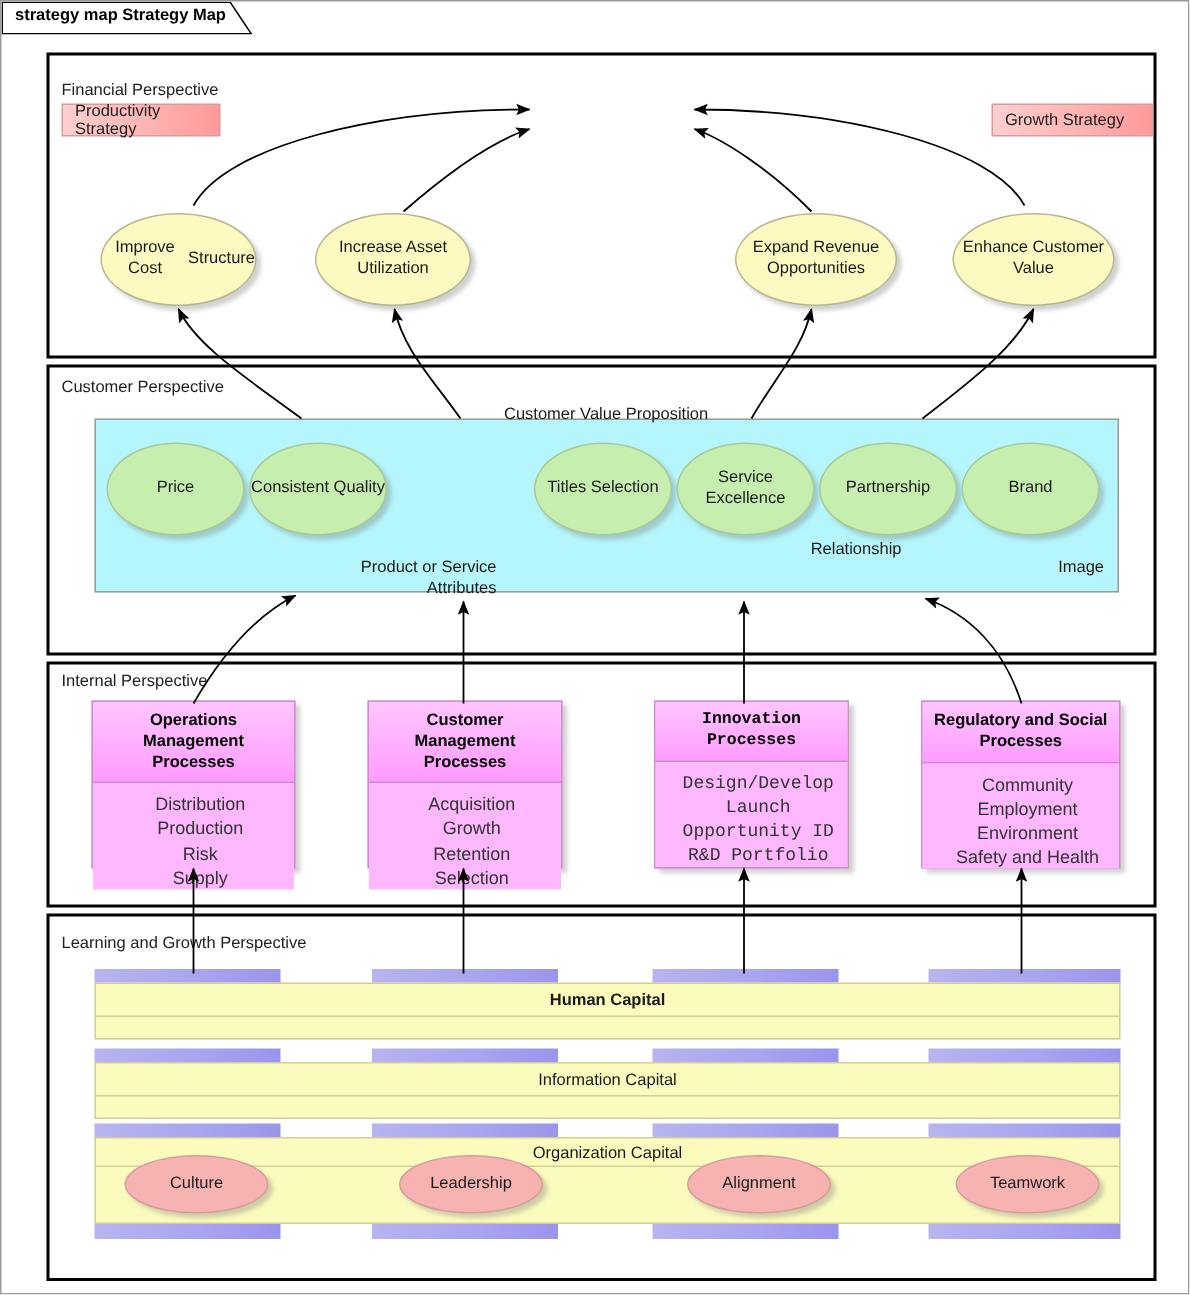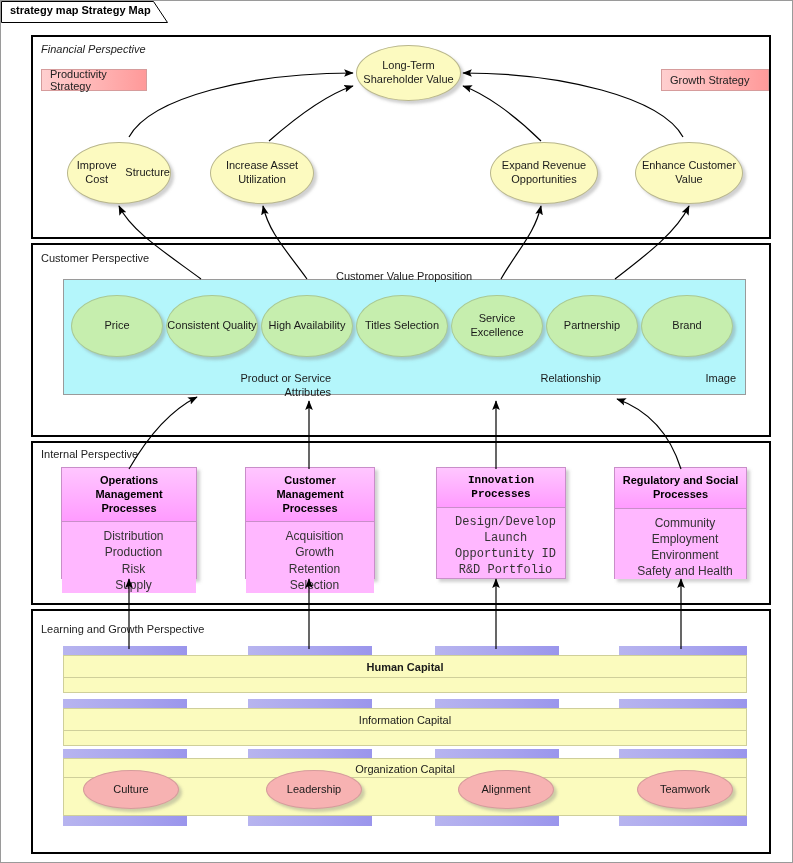--- a/index.html
+++ b/index.html
@@ -231,21 +231,21 @@
 <div id="canvas">
 
   <svg class="overlay-bg frame-tab-edge" viewBox="0 0 168 22">
     <path d="M0.5 21.5 L0.5 0.5 L152.5 0.5 L166.5 21.5 Z" fill="#ffffff" stroke="#000000" stroke-width="1"></path>
   </svg>
   <div class="frame-tab" style="border:none;background:transparent;">
     <span class="frame-tab-label">strategy map Strategy Map</span>
   </div>
 
   <div class="band" style="left:30px; top:34px; width:740px; height:204px;"></div>
-  <div class="band-title" style="left:40px; top:42px;font-style:italic;">Financial Perspective</div>
+  <div class="band-title" style="left:40px; top:53px;">Financial Perspective</div>
 
   <div class="band" style="left:30px; top:242px; width:740px; height:194px;"></div>
   <div class="band-title" style="left:40px; top:251px;">Customer Perspective</div>
 
   <div class="band" style="left:30px; top:440px; width:740px; height:164px;"></div>
   <div class="band-title" style="left:40px; top:447px;">Internal Perspective</div>
 
   <div class="band" style="left:30px; top:608px; width:740px; height:245px;"></div>
   <div class="band-title" style="left:40px; top:622px;">Learning and Growth Perspective</div>
 
@@ -291,24 +291,20 @@
     </g>
   </svg>
 
   <div class="strategy-box" style="left:40px; top:68px; width:106px;">
     <span>Productivity Strategy</span>
   </div>
   <div class="strategy-box" style="left:660px; top:68px; width:108px;">
     <span>Growth Strategy</span>
   </div>
 
-  <div class="ellipse ellipse-financial" style="left:355px; top:44px; width:105px; height:56px; flex-direction:column;">
-    <span>Long-Term</span>
-    <span>Shareholder Value</span>
-  </div>
 
   <div class="ellipse ellipse-financial" style="left:66px; top:141px; width:104px; height:62px; ">
     <span>Improve Cost</span>
     <span>Structure</span>
   </div>
 
   <div class="ellipse ellipse-financial" style="left:209px; top:141px; width:104px; height:62px; flex-direction:column;">
     <span>Increase Asset</span>
     <span>Utilization</span>
   </div>
@@ -325,41 +321,38 @@
 
   <div class="cvp-box" style="left:62px; top:278px; width:683px; height:116px;"></div>
   <div class="cvp-title" style="left:335px; top:269px;text-align:right;">Customer Value Proposition</div>
 
   <div class="ellipse ellipse-customer" style="left:70px; top:294px; width:92px; height:62px;">
     <span>Price</span>
   </div>
   <div class="ellipse ellipse-customer" style="left:165px; top:294px; width:92px; height:62px;">
     <span>Consistent Quality</span>
   </div>
-  <div class="ellipse ellipse-customer" style="left:260px; top:294px; width:92px; height:62px;">
-    <span>High Availability</span>
-  </div>
   <div class="ellipse ellipse-customer" style="left:355px; top:294px; width:92px; height:62px;">
     <span>Titles Selection</span>
   </div>
   <div class="ellipse ellipse-customer" style="left:450px; top:294px; width:92px; height:62px;">
     <span>Service Excellence</span>
   </div>
   <div class="ellipse ellipse-customer" style="left:545px; top:294px; width:92px; height:62px;">
     <span>Partnership</span>
   </div>
   <div class="ellipse ellipse-customer" style="left:640px; top:294px; width:92px; height:62px;">
     <span>Brand</span>
   </div>
 
   <div class="cvp-caption" style="left:200px; top:371px; width:130px;">
     <div>Product or Service</div>
     <div>Attributes</div>
   </div>
-  <div class="cvp-caption" style="left:490px; top:371px; width:110px;">
+  <div class="cvp-caption" style="left:490px; top:359px; width:110px;">
     <div>Relationship</div>
   </div>
   <div class="cvp-caption" style="left:645px; top:371px; width:90px;">
     <div>Image</div>
   </div>
 
   <div class="proc-card" style="left:60px; top:466px; width:136px; height:112px;">
     <div class="proc-head">
       <div>Operations Management</div>
       <div>Processes</div>

